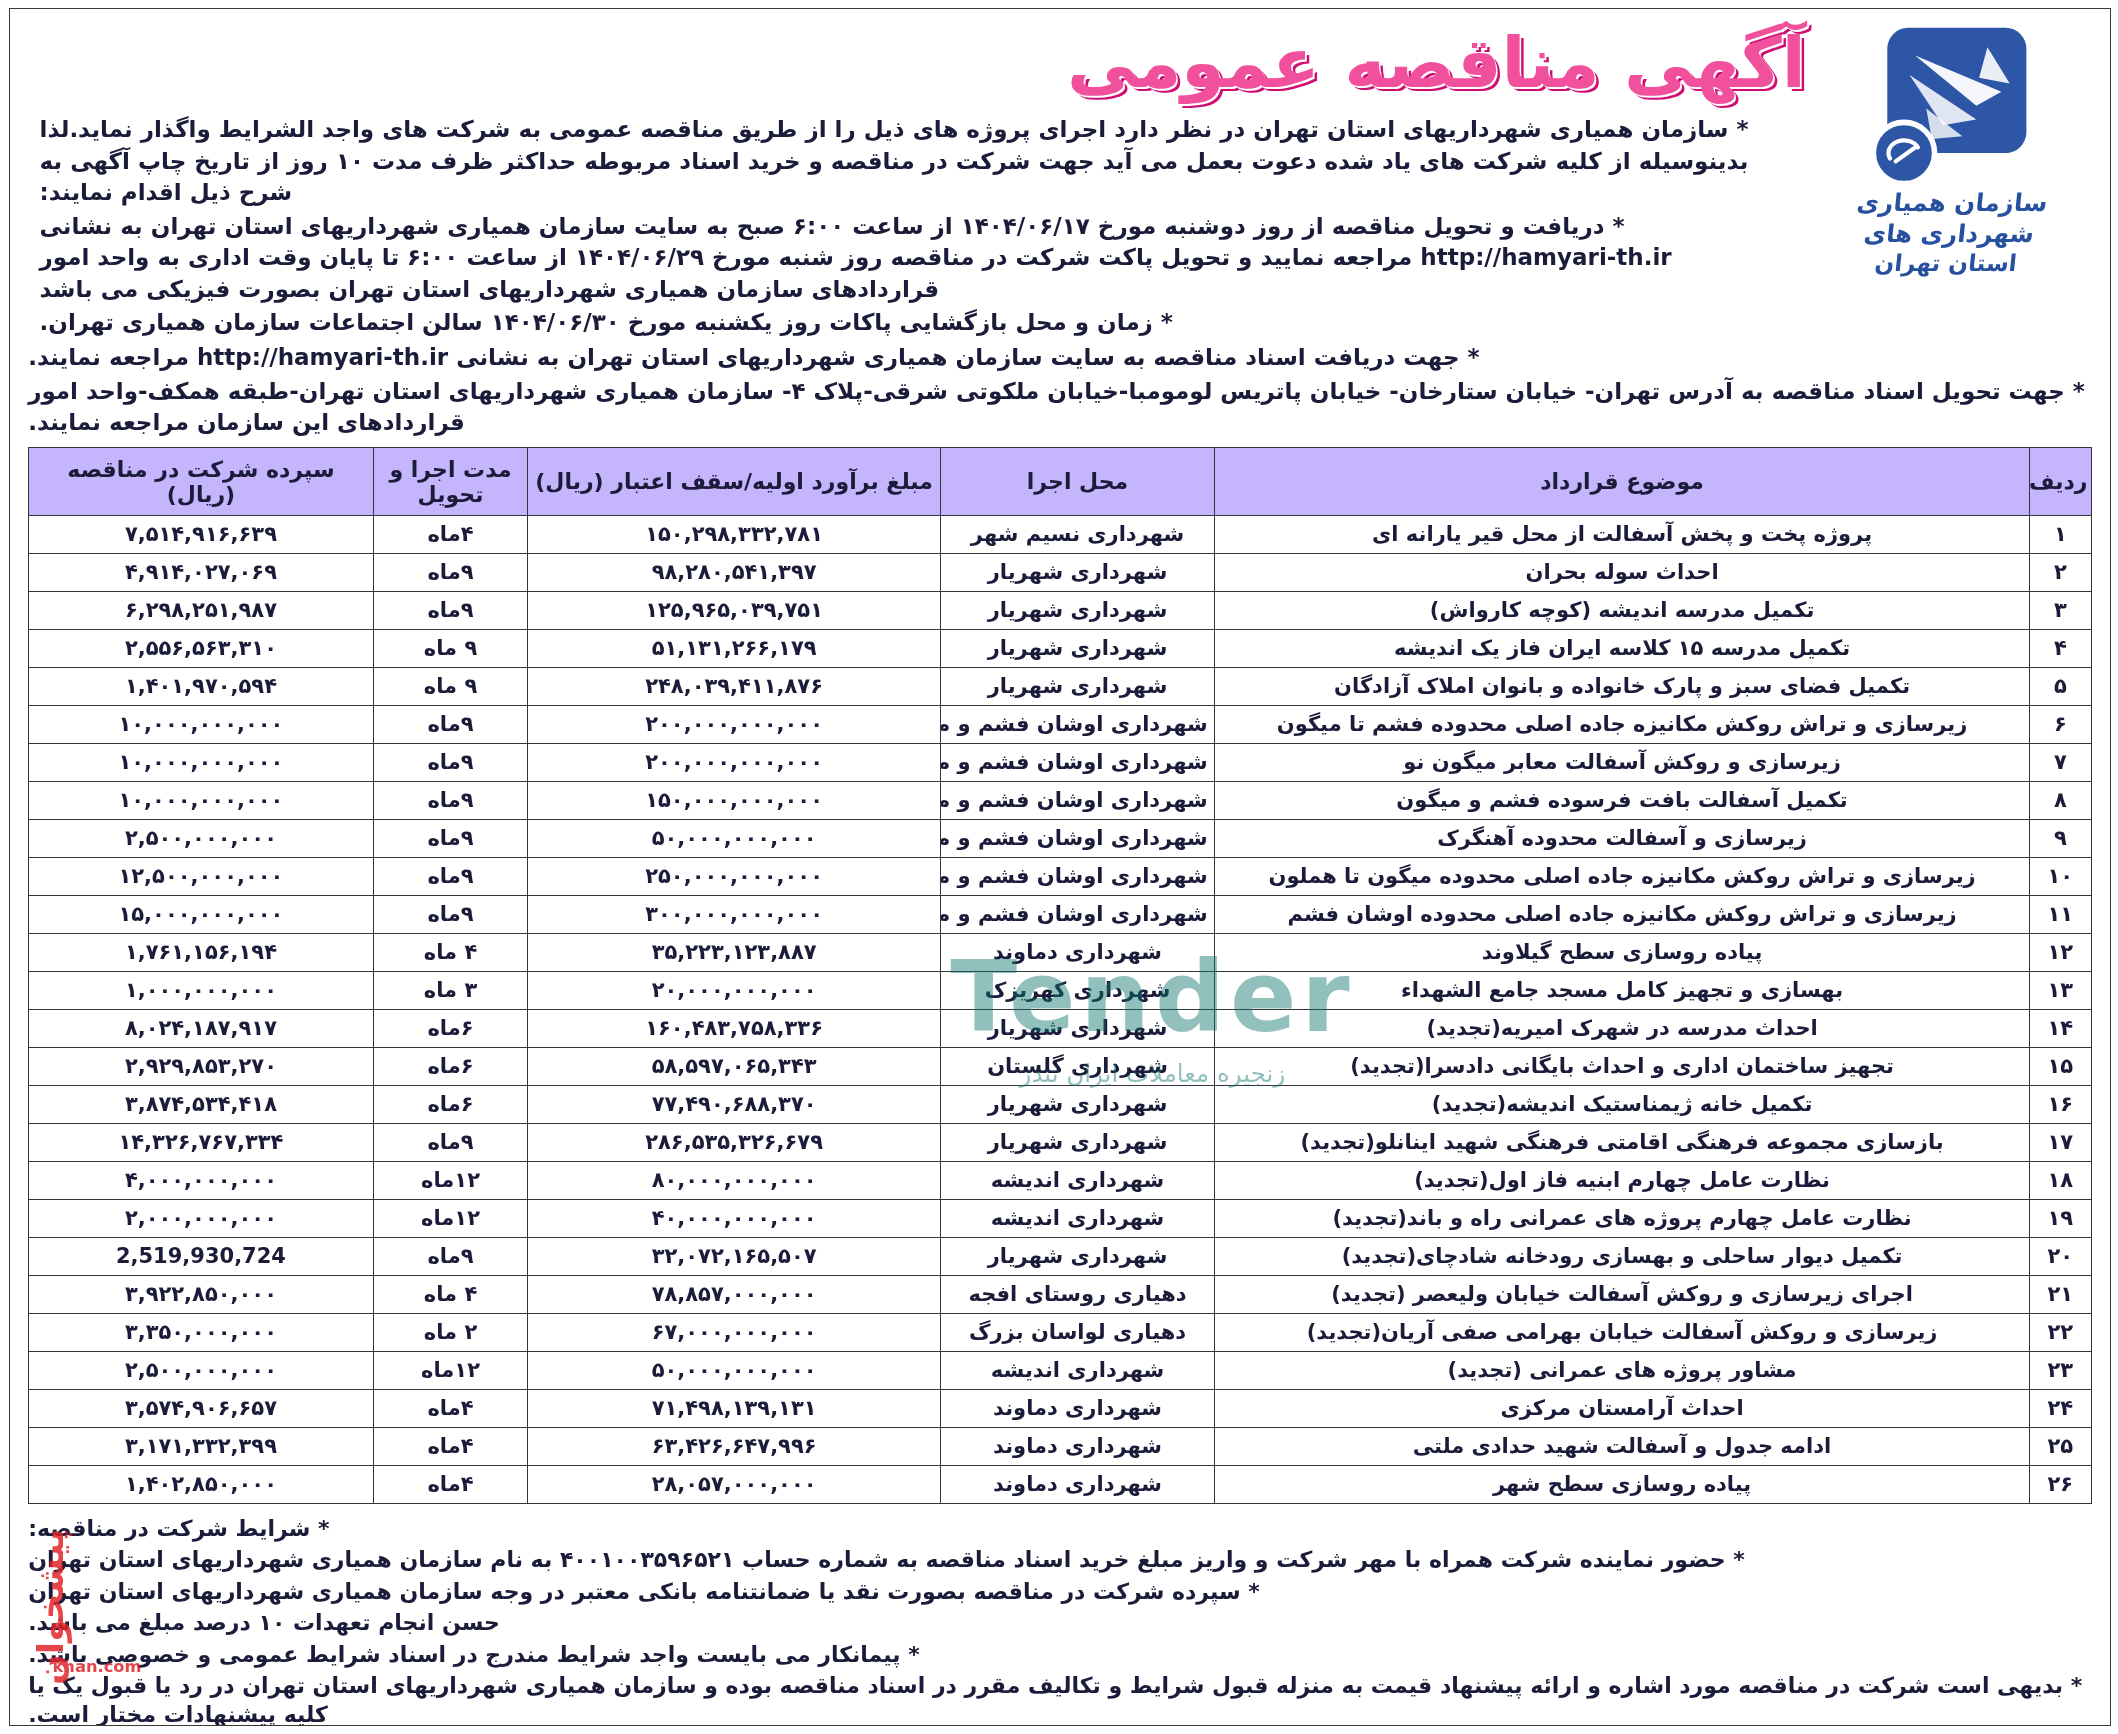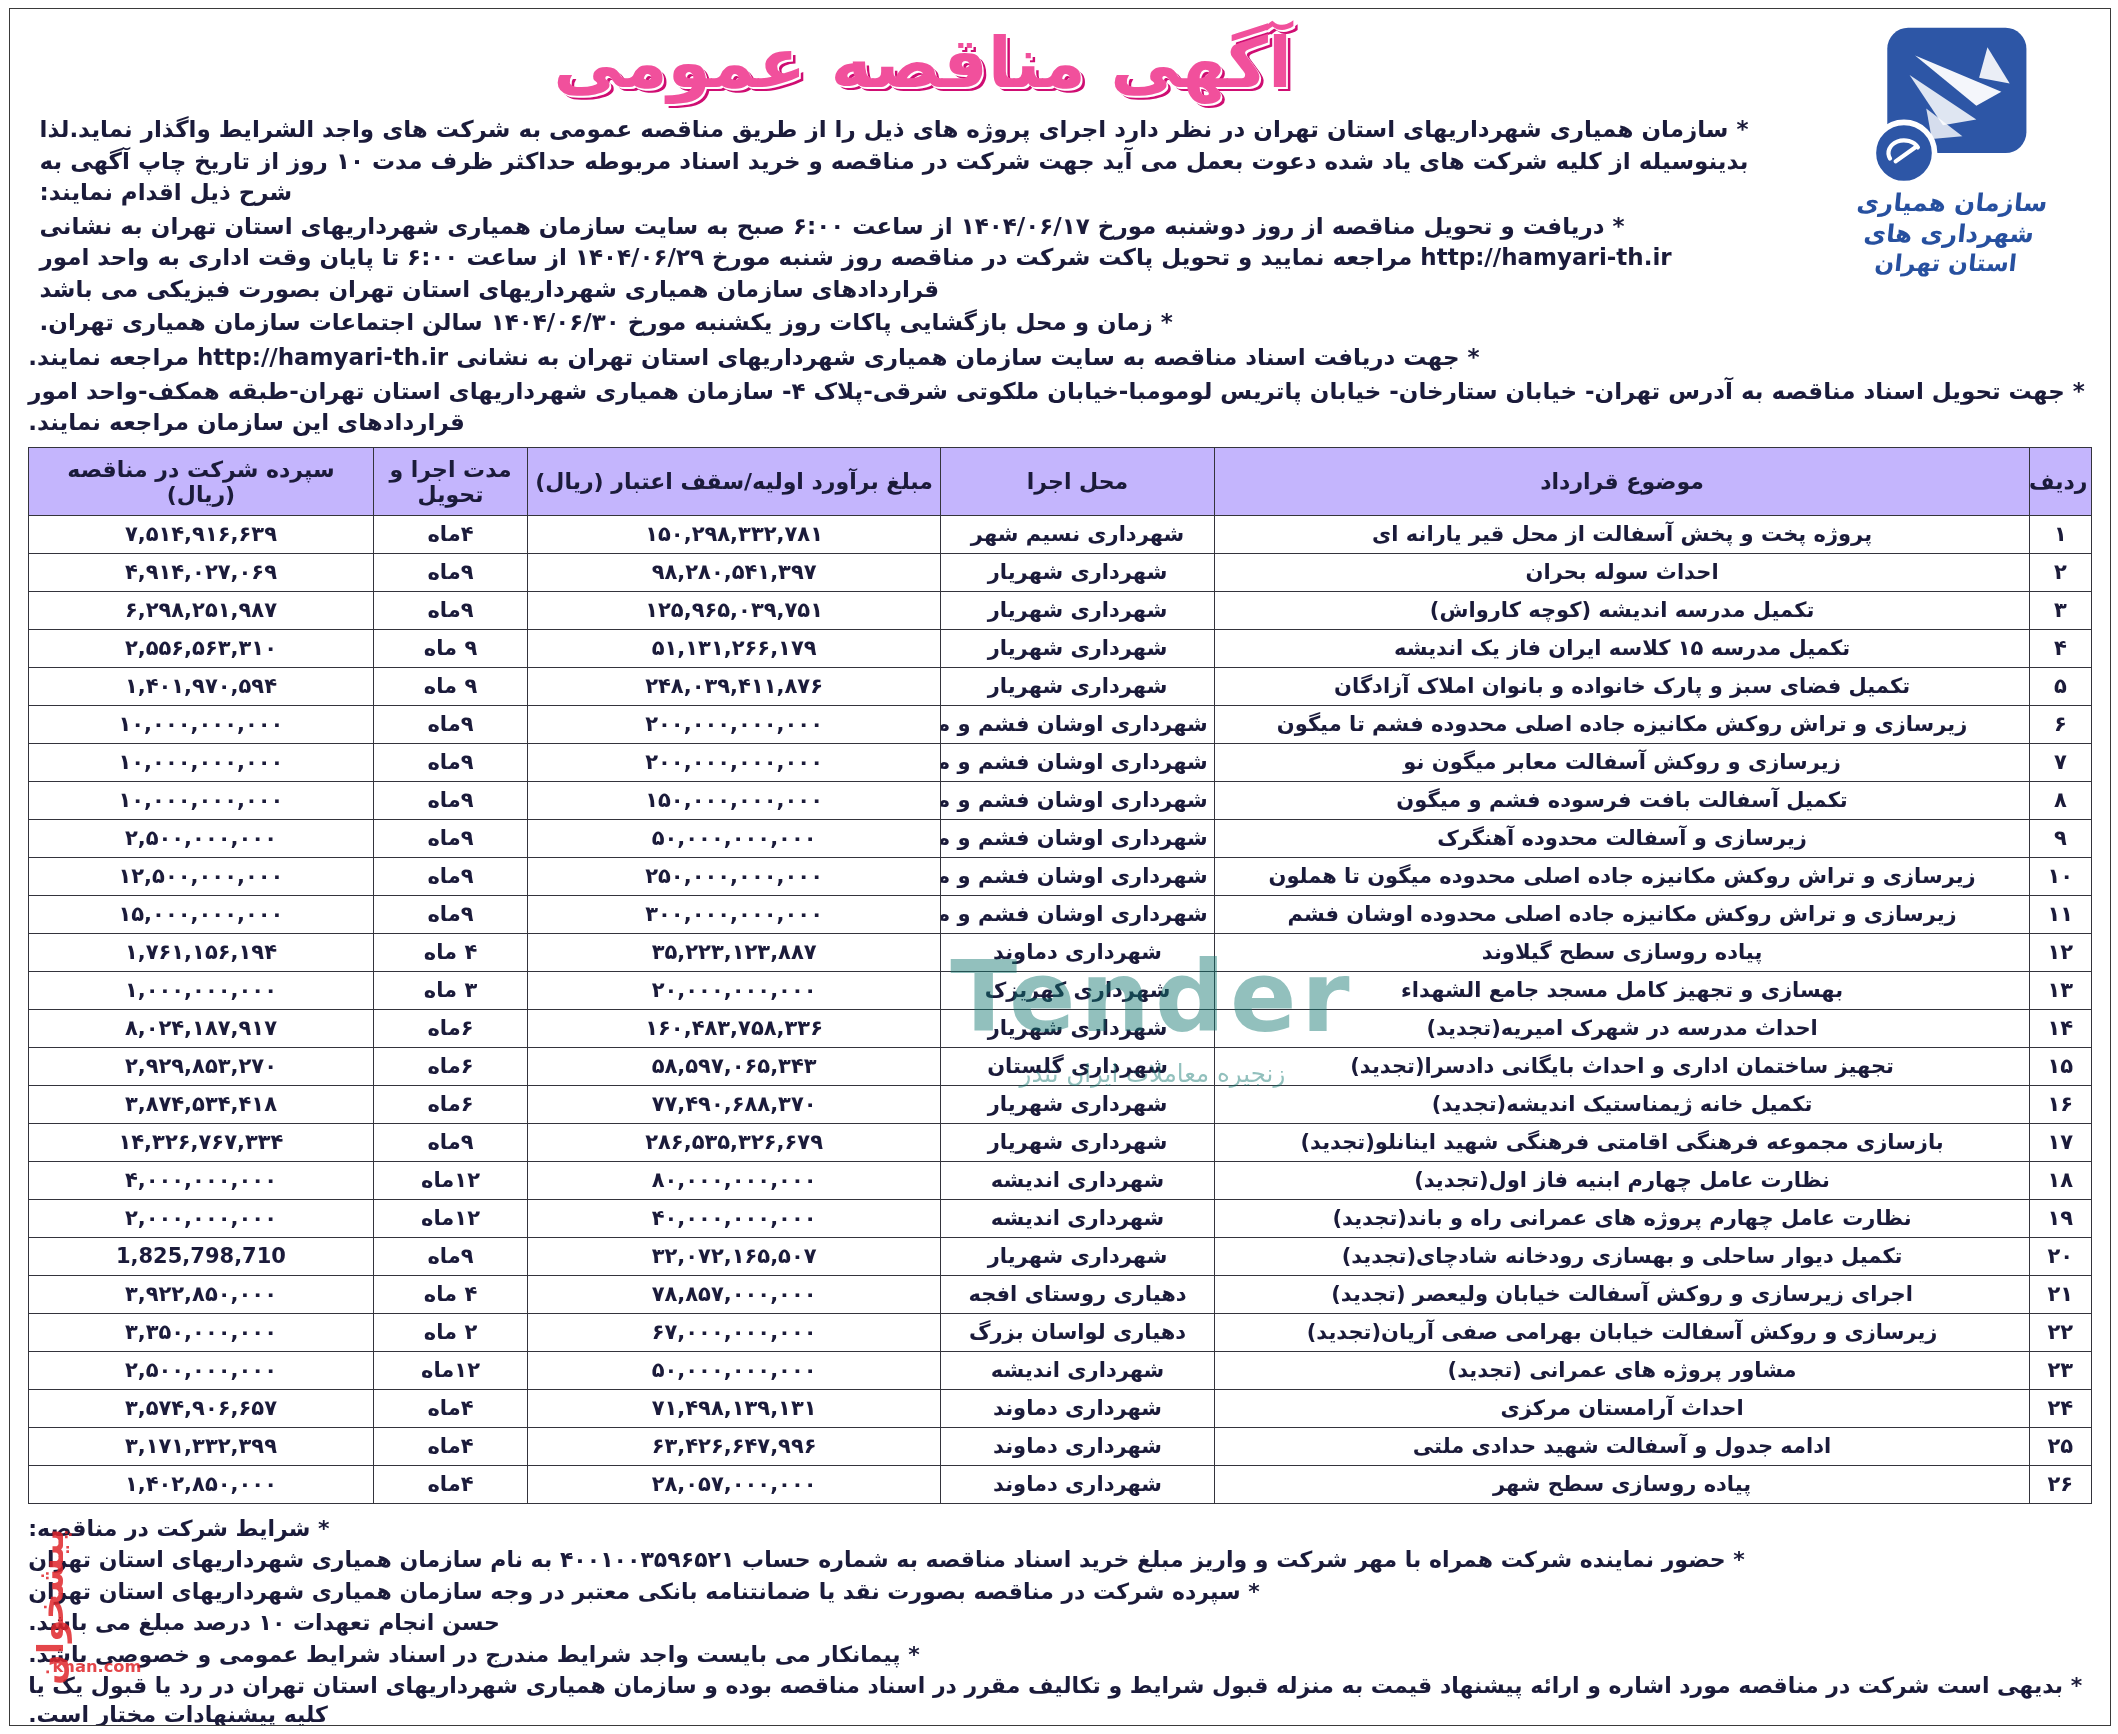--- a/index.html
+++ b/index.html
@@ -19,21 +19,21 @@
   }
   
   .top { display: flex; align-items: flex-start; }
   .brand { width: 286px; flex: 0 0 286px; text-align: center; padding-top: 4.9px; }
   .brand .logo-wrap { display: inline-block; }
   .org-name { color: #27509f; font-weight: bold; line-height: 1.25; transform: skewX(-6deg); }
   .org-name .l1 { font-size: 24.5px; }
   .org-name .l2 { font-size: 23px; }
   .head-main { flex: 1 1 auto; padding-left: 11.4px; }
   .title {
-    text-align: center;
+    text-align: right;
     font-size: 70px;
     font-weight: bold;
     color: #f1509c;
     text-shadow: 1.6px 1.6px 0 #ffffff, 4.1px 4.1px 0 #cf0d72;
     letter-spacing: 1.6px;
     margin: 4.9px 0 11.4px 0;
     line-height: 1.1;
   }
   .intro p, .full-line {
     font-size: 23px;
@@ -330,21 +330,21 @@
           <td class="c-dur">۱۲ماه</td>
           <td class="c-dep">۲,۰۰۰,۰۰۰,۰۰۰</td>
         </tr>
 
         <tr>
           <td class="c-row">۲۰</td>
           <td class="c-subj">تکمیل دیوار ساحلی و بهسازی رودخانه شادچای(تجدید)</td>
           <td class="c-loc">شهرداری شهریار</td>
           <td class="c-amt">۳۲,۰۷۲,۱۶۵,۵۰۷</td>
           <td class="c-dur">۹ماه</td>
-          <td class="c-dep">1,825,798,710</td>
+          <td class="c-dep">2,519,930,724</td>
         </tr>
 
         <tr>
           <td class="c-row">۲۱</td>
           <td class="c-subj">اجرای زیرسازی و روکش آسفالت خیابان ولیعصر (تجدید)</td>
           <td class="c-loc">دهیاری روستای افجه</td>
           <td class="c-amt">۷۸,۸۵۷,۰۰۰,۰۰۰</td>
           <td class="c-dur">۴ ماه</td>
           <td class="c-dep">۳,۹۲۲,۸۵۰,۰۰۰</td>
         </tr>

